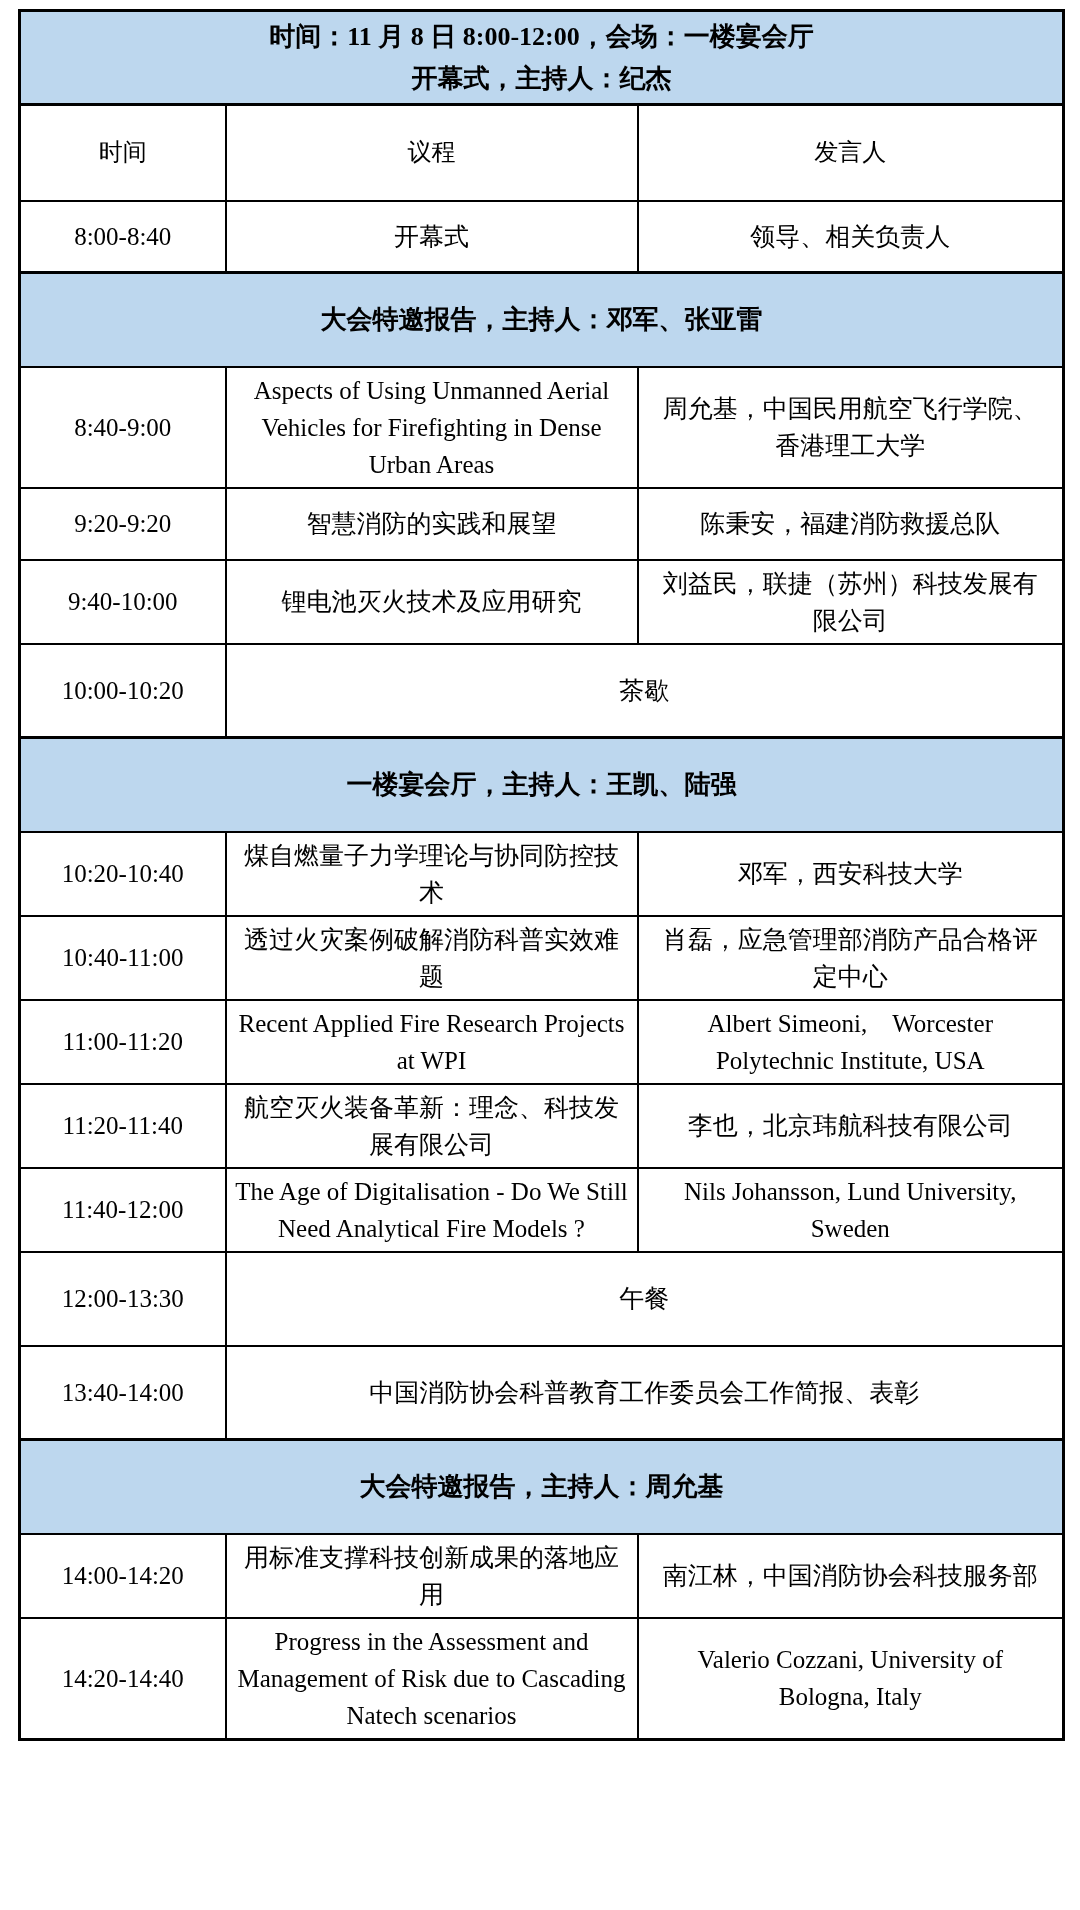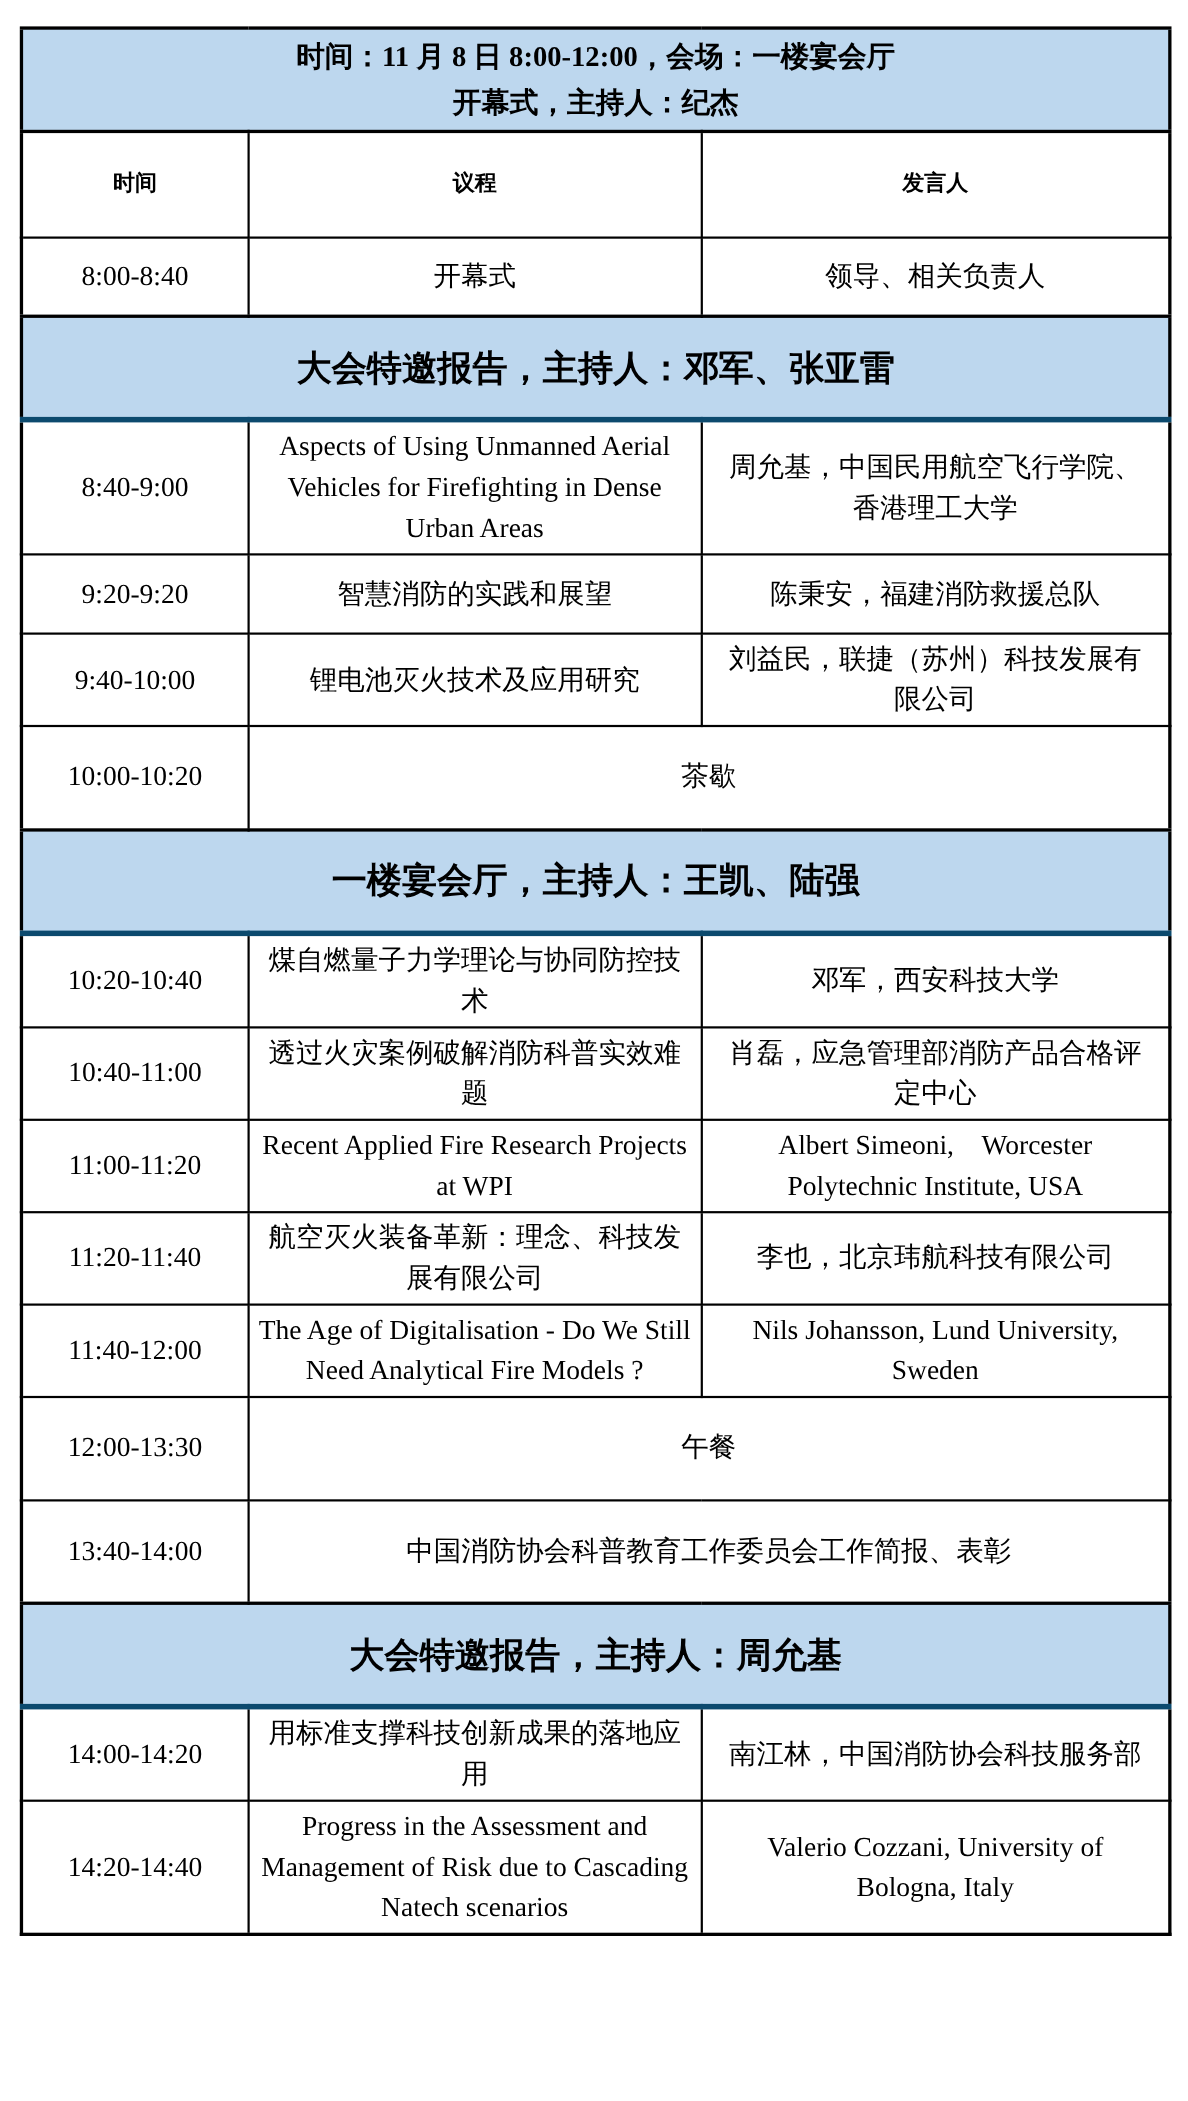--- a/index.html
+++ b/index.html
@@ -7,21 +7,21 @@
     padding: 0;
     background: #ffffff;
     font-family: "Liberation Serif", "DejaVu Serif", serif;
     color: #000000;
   }
   .page {
     width: 1080px;
     height: 1910px;
     background: #ffffff;
     box-sizing: border-box;
-    padding: 24px 18px 0 18px;
+    padding: 9px 18px 0 18px;
   }
   table.schedule {
     border-collapse: collapse;
     table-layout: fixed;
     width: 1044px;
     border: 3px solid #000000;
   }
   col.c-time    { width: 206px; }
   col.c-agenda  { width: 412px; }
   col.c-speaker { width: 426px; }
@@ -38,29 +38,29 @@
   td.speaker-cell { padding: 4px 14px; }
   tr.title-row td {
     background: #BDD7EE;
     font-weight: bold;
     font-size: 26px;
     border-top: 3px solid #000000;
     border-bottom: 3px solid #000000;
     line-height: 1.6;
   }
   tr.colheader-row td {
-    font-weight: bold;
-    font-size: 20px;
+    font-weight: normal;
+    font-size: 24px;
   }
   tr.section-row td {
     background: #BDD7EE;
     font-weight: bold;
-    font-size: 32px;
+    font-size: 26px;
     border-top: 3px solid #000000;
-    border-bottom: 5px solid #0c4a6e;
+    border-bottom: 1px solid #0c4a6e;
   }
   tr.title-row     { height: 90px; }
   tr.colheader-row { height: 96px; }
   tr.entry-row     { height: 72px; }
   tr.merged-row    { height: 94px; }
   tr.section-row   { height: 94px; }
 </style>
 </head>
 <body>
 

